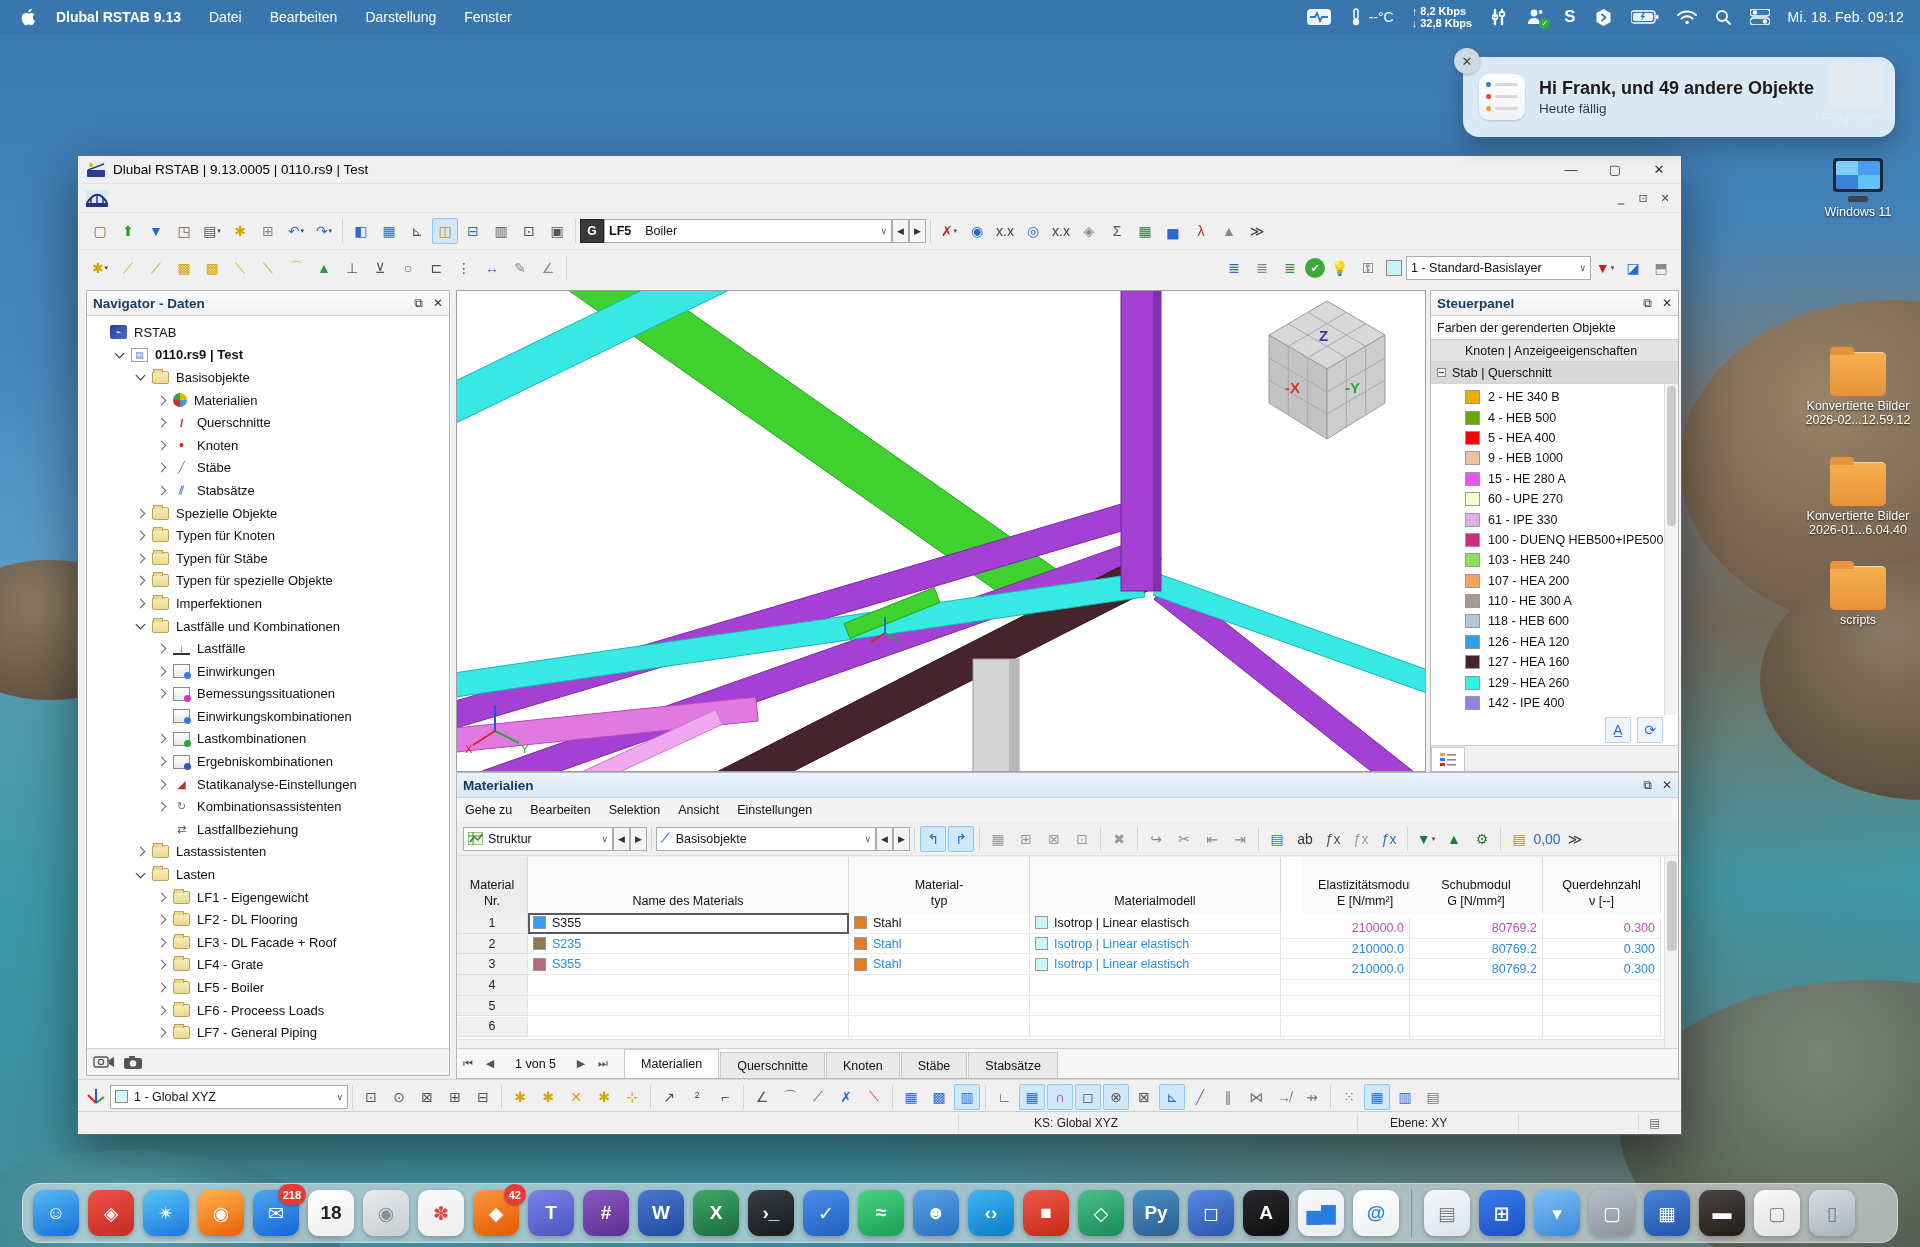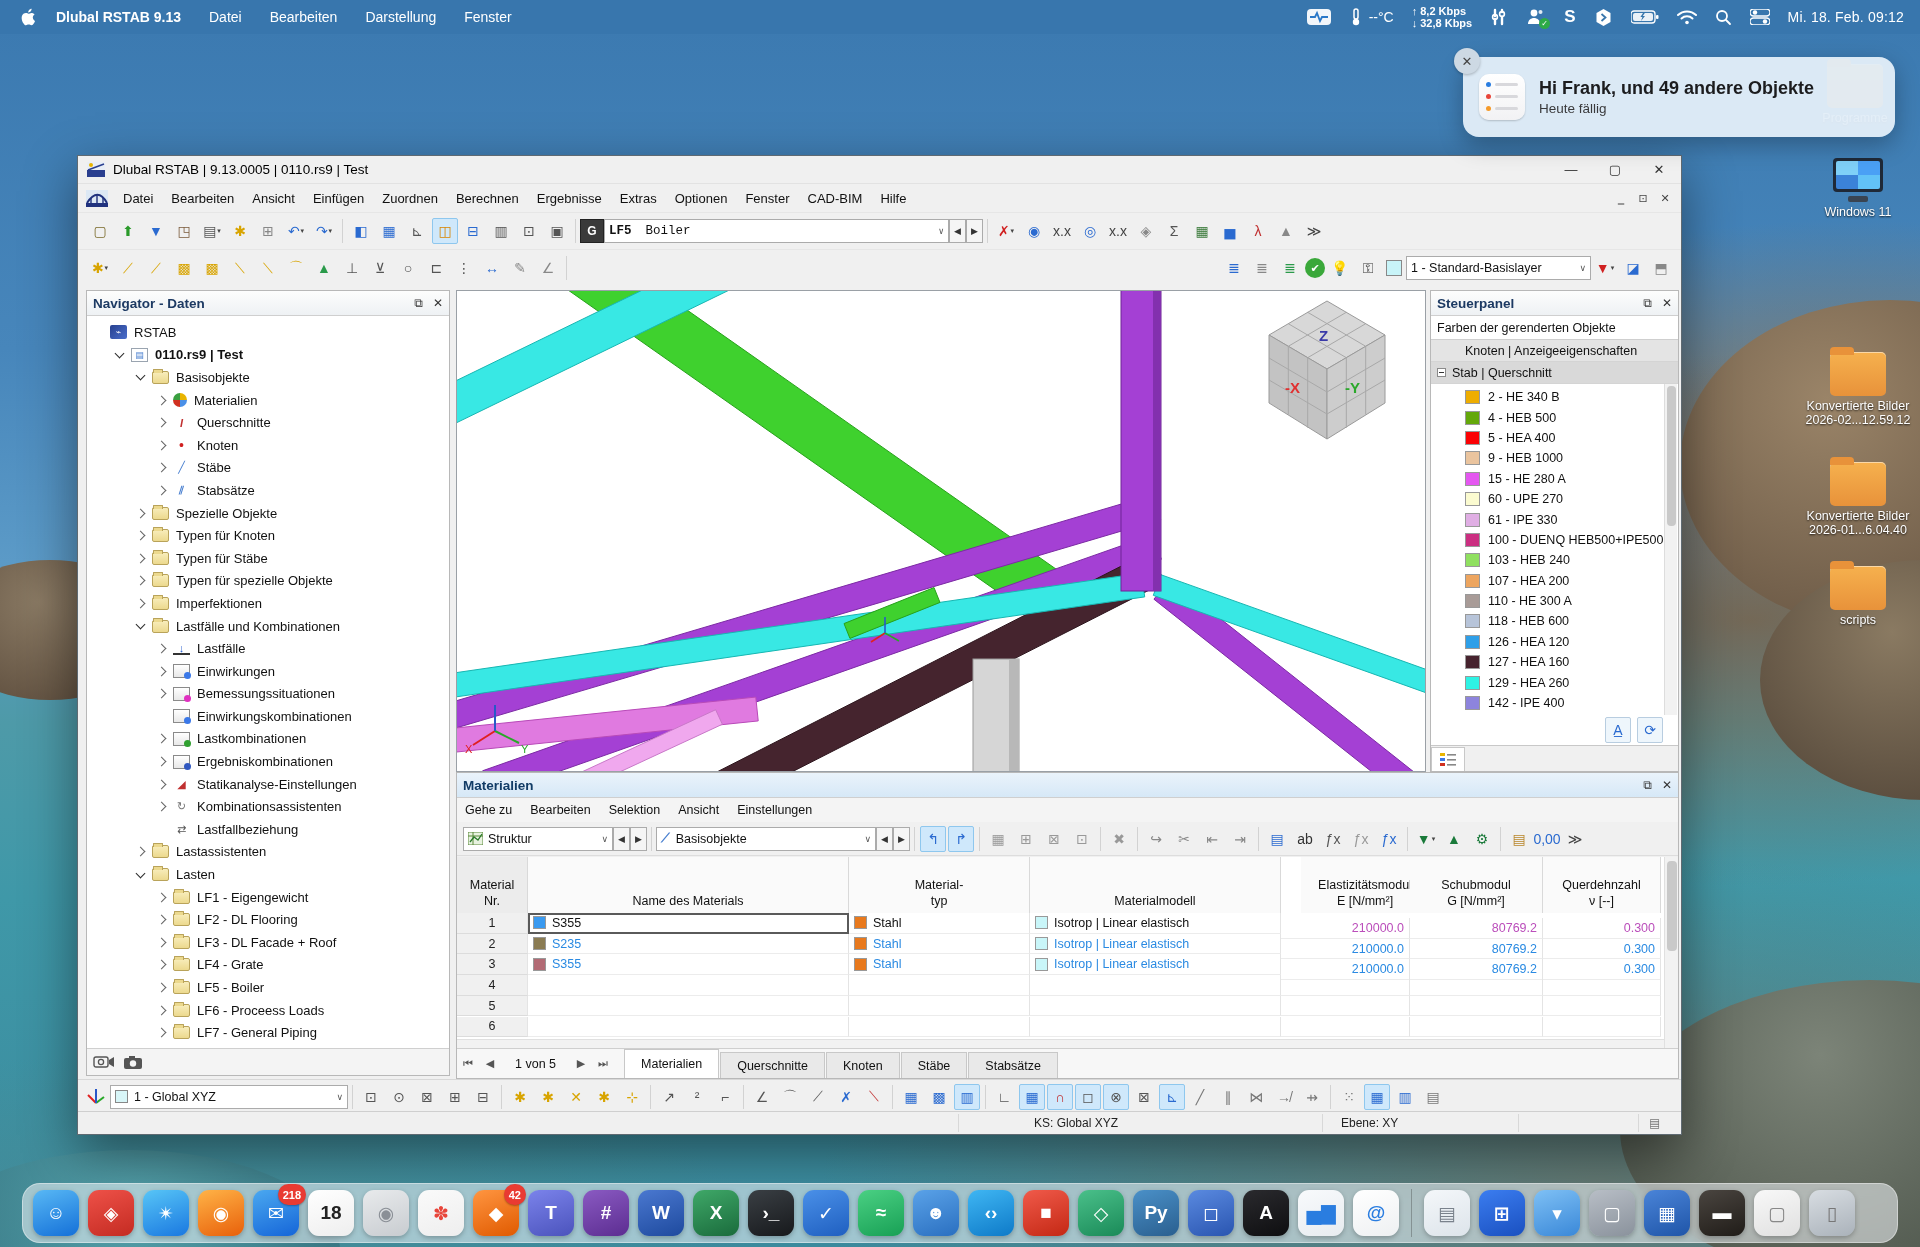--- a/index.html
+++ b/index.html
@@ -337,21 +337,20 @@
       <div>✕</div>
     </div>
   </div>
   <div id="wmenu">
     <svg class="micon" viewBox="0 0 22 17">
       <rect width="22" height="17" fill="#dce8f4"></rect>
         <path d="M0 13 L22 13 L22 17 L0 17 Z" fill="#20327e"></path>
       <path d="M1 13 C8 2 15 2 21 13" fill="none" stroke="#20327e" stroke-width="2"></path>
         <path d="M5 13 V8 M11 13 V5 M17 13 V8" stroke="#20327e" stroke-width="1.4"></path>
     </svg>
-    <span id="wmenuitems"><span class="m">Datei</span><span class="m">Bearbeiten</span><span class="m">Ansicht</span><span class="m">Einfügen</span><span class="m">Zuordnen</span><span class="m">Berechnen</span><span class="m">Ergebnisse</span><span class="m">Extras</span><span class="m">Optionen</span><span class="m">Fenster</span><span class="m">CAD-BIM</span><span class="m">Hilfe</span></span>
     <div class="mdi">
       <div>‗</div>
       <div>⊡</div>
       <div>✕</div>
     </div>
   </div>
 
   <div id="tb1" class="tbar">
       <span style="width: 8px;"></span>
       <span class="ti" style="color: rgb(122, 106, 42);">▢</span>
@@ -367,21 +366,21 @@
       <span class="ti" style="color: rgb(42, 106, 208);">◧</span>
       <span class="ti" style="color: rgb(42, 106, 208);">▦</span>
       <span class="ti" style="color: rgb(85, 85, 85);">⊾</span>
       <span class="ti act" style="color: rgb(216, 132, 0);">◫</span>
       <span class="ti" style="color: rgb(42, 106, 208);">⊟</span>
       <span class="ti" style="color: rgb(85, 85, 85);">▥</span>
       <span class="ti" style="color: rgb(85, 85, 85);">⊡</span>
       <span class="ti" style="color: rgb(85, 85, 85);">▣</span>
       <span class="tsep"></span>
       <span class="gbtn">G</span>
-      <span class="combo" style="width: 345px; font-family: Liberation Mono, monospace;">
+      <span class="combo" style="width: 288px;">
         <span style="font-weight: bold; margin-right: 14px;">LF5</span>
         <span>Boiler</span>
         <span class="cv">∨</span>
       </span>
       <span class="navarr">◀</span>
       <span class="navarr">▶</span>
       <span class="tsep"></span>
       <span class="ti" style="color: rgb(208, 32, 32);">✗<span class="dd">▾</span></span>
       <span class="ti" style="color: rgb(42, 106, 208);">◉</span>
       <span class="ti" style="color: rgb(68, 68, 68);">x.x</span>
@@ -1084,21 +1083,21 @@
         <span class="ti" style="color: rgb(119, 119, 119);">⁙</span>
         <span class="ti act" style="color: rgb(42, 106, 208);">▦</span>
         <span class="ti" style="color: rgb(42, 106, 208);">▥</span>
         <span class="ti" style="color: rgb(119, 119, 119);">▤</span>
       </span>
   </div>
 
   <div id="statusbar">
     <div class="sseg" style="left:0;width:880px;border-left:none;"></div>
     <div class="sseg" style="left:880px;width:370px;padding-left:75px;">KS: Global XYZ</div>
-    <div class="sseg" style="left:1244px;width:190px;padding-left:18px;">Ebene: XY</div>
+    <div class="sseg" style="left:1279px;width:190px;padding-left:32px;">Ebene: XY</div>
     <div class="sseg" style="left:1440px;width:120px;"></div>
     <div class="sseg" style="left:1560px;right:0;">
       <span style="color:#777;">▤</span>
     </div>
   </div>
 </div>
 
 <div id="dock">
     <div class="dk" style="background: linear-gradient(160deg, rgb(88, 184, 245), rgb(20, 112, 216));">☺</div>
     <div class="dk" style="background: linear-gradient(160deg, rgb(238, 81, 72), rgb(196, 43, 34));">◈</div>

